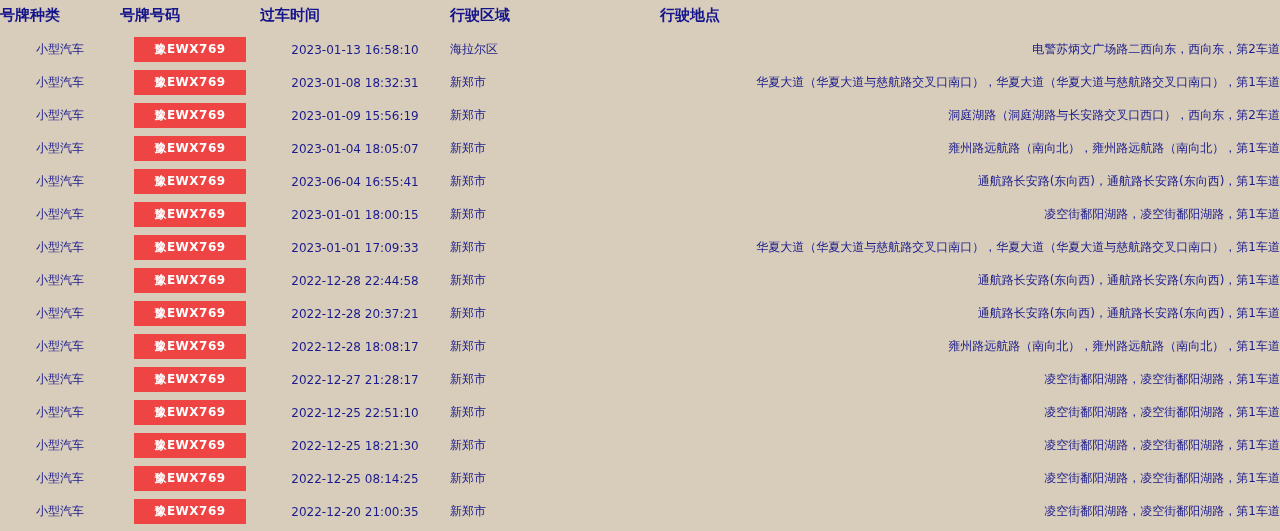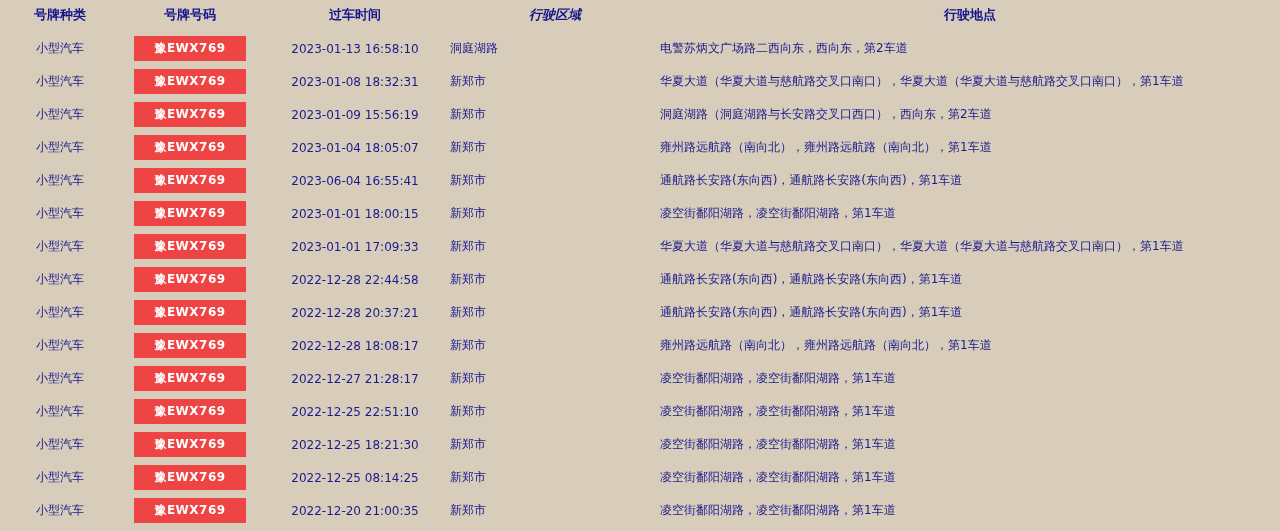--- a/index.html
+++ b/index.html
@@ -17,51 +17,51 @@
   }
   .table-wrap {
     width: 1280px;
   }
   table.records {
     border-collapse: collapse;
     width: 1280px;
     table-layout: fixed;
   }
   table.records th {
-    font-size: 13px;
+    font-size: 15px;
     font-weight: bold;
     color: #14148c;
     padding: 6px 0 8px 0;
-    text-align: center;
+    text-align: left;
     white-space: nowrap;
   }
   table.records td {
     padding: 4px 0;
     font-size: 12px;
     color: #1a1a8c;
     vertical-align: middle;
     white-space: nowrap;
     overflow: hidden;
   }
   col.c-type    { width: 120px; }
   col.c-plate   { width: 140px; }
   col.c-time    { width: 190px; }
   col.c-area    { width: 210px; }
   col.c-place   { width: 620px; }
 
   td.type  { text-align: center;   padding-left: 14px; }
   td.plate { text-align: center; }
   td.time  { text-align: center;   padding-left: 28px; }
   td.area  { text-align: left;   padding-left: 6px; }
-  td.place { text-align: left;   padding-left: 6px; }
+  td.place { text-align: right;   padding-left: 6px; }
 
   th.type  { text-align: center; }
   th.plate { text-align: center; }
   th.time  { text-align: center; font-family: Liberation Mono, monospace; }
-  th.area  { text-align: center; font-style: italic; }
+  th.area  { text-align: center; }
   th.place { text-align: center; }
 
   .plate-badge {
     display: block;
     background: #ef4444;
     color: #ffffff;
     font-size: 12px;
     font-weight: bold;
     padding: 4px 0;
     margin: 0 14px 0 14px;
@@ -90,21 +90,21 @@
         <th class="place">行驶地点</th>
       </tr>
     </thead>
     <tbody id="records-body">
         <tr>
           <td class="type">小型汽车</td>
           <td class="plate">
             <span class="plate-badge">豫EWX769</span>
           </td>
           <td class="time">2023-01-13 16:58:10</td>
-          <td class="area">洞庭湖路</td>
+          <td class="area">海拉尔区</td>
           <td class="place">电警苏炳文广场路二西向东，西向东，第2车道</td>
         </tr>
         <tr>
           <td class="type">小型汽车</td>
           <td class="plate">
             <span class="plate-badge">豫EWX769</span>
           </td>
           <td class="time">2023-01-08 18:32:31</td>
           <td class="area">新郑市</td>
           <td class="place">华夏大道（华夏大道与慈航路交叉口南口），华夏大道（华夏大道与慈航路交叉口南口），第1车道</td>

